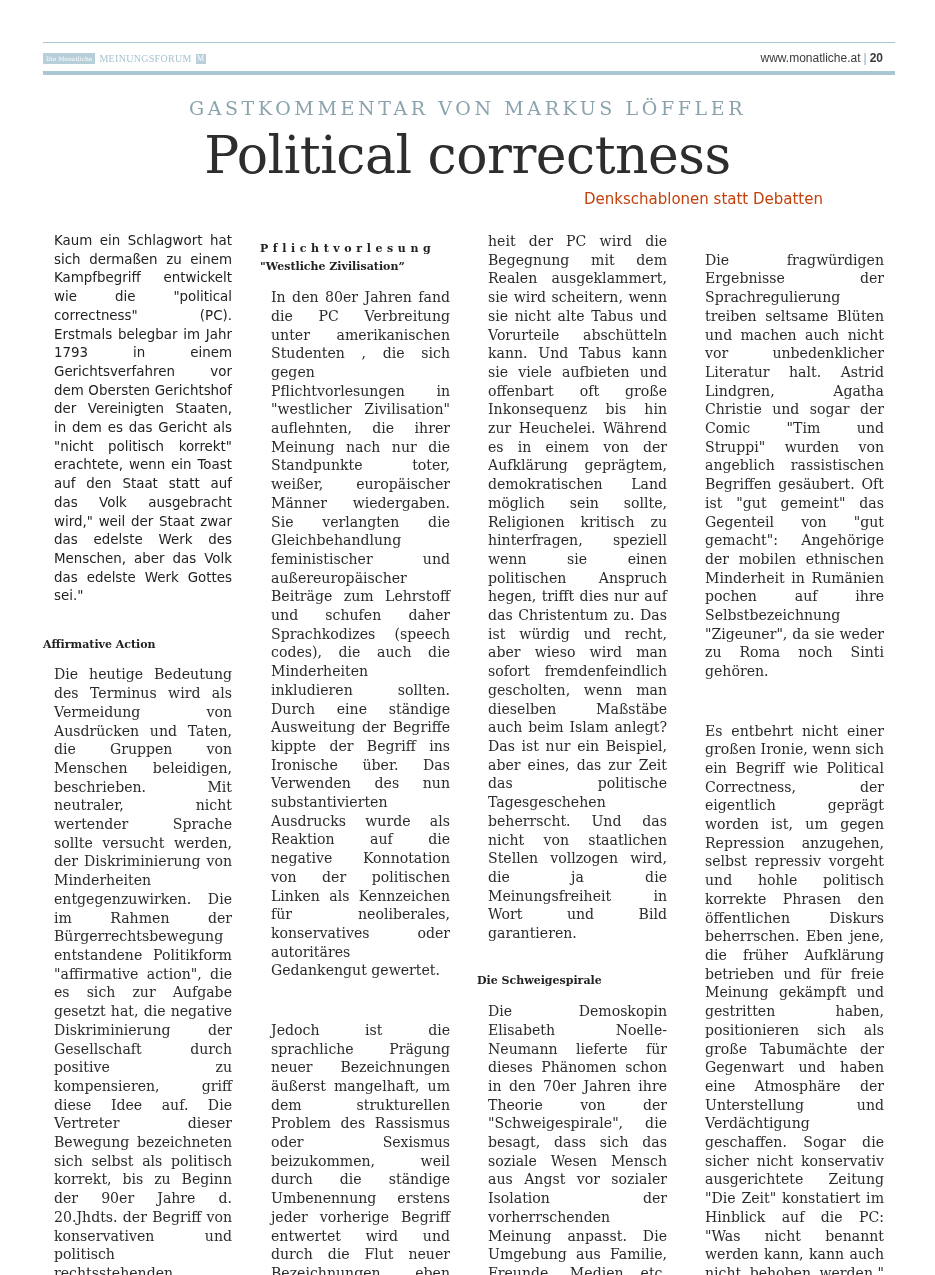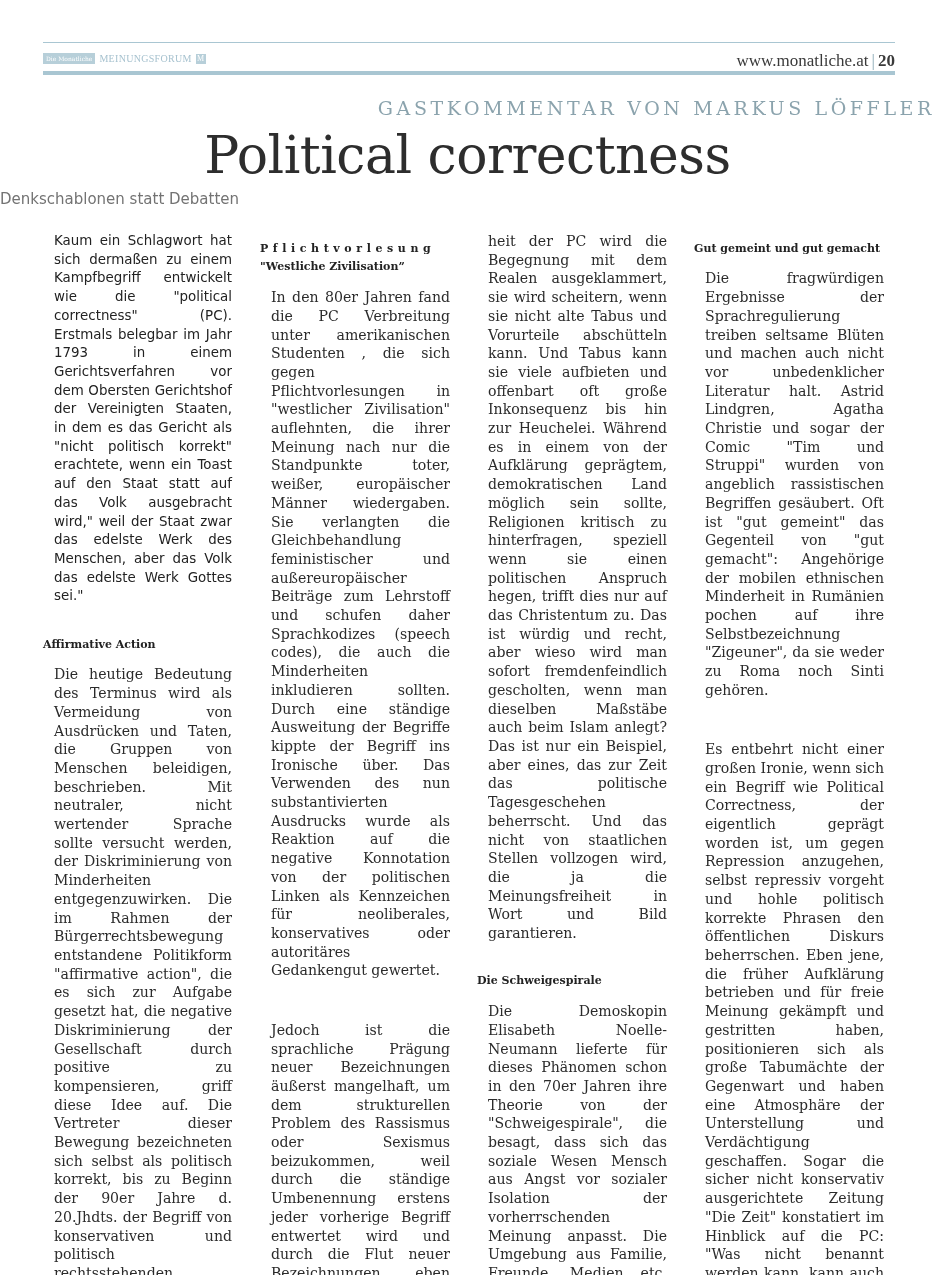--- a/index.html
+++ b/index.html
@@ -3,27 +3,27 @@
 <meta charset="utf-8">
 <style>
   html, body { margin: 0; padding: 0; background: #ffffff; }
   body { width: 935px; height: 1275px; position: relative; overflow: hidden; color: #2a2a2a; }
   .topline { position: absolute; left: 43px; top: 42px; width: 852px; height: 1px; background: #a9c6d2; }
   .header { position: absolute; left: 43px; top: 51px; width: 852px; height: 16px; }
   .brand { position: absolute; left: 0; top: 2px; display: flex; align-items: center; gap: 4px; }
   .brand-box { background: #b7cfd9; color: #fff; font-family: "DejaVu Serif", serif; font-size: 6px; padding: 1px 3px; line-height: 9px; }
   .brand-text { font-family: "Liberation Serif", serif; font-size: 10px; color: #a7c2cf; letter-spacing: 0.3px; }
   .brand-m { background: #b7cfd9; color: #fff; font-family: "Liberation Serif", serif; font-size: 8px; width: 10px; height: 10px; line-height: 10px; text-align: center; }
-  .site { position: absolute; right: 0; top: 0; font-family: Liberation Serif, serif; font-size: 17px; color: #3a3a3a; }
+  .site { position: absolute; right: 12px; top: 0; font-family: Liberation Sans, sans-serif; font-size: 12px; color: #3a3a3a; }
   .site .sep { color: #8aa9b6; margin: 0 3px; }
   .site .pnum { font-weight: bold; }
   .headbar { position: absolute; left: 43px; top: 71px; width: 852px; height: 4px; background: #a9c6d2; }
-  .kicker { position: absolute; left: 0; width: 935px; top: 97px; text-align: right; font-family: "DejaVu Serif", serif; font-size: 19px; letter-spacing: 3.6px; color: #8ba3ad; font-weight: normal; }
+  .kicker { position: absolute; left: 0; width: 935px; top: 97px; text-align: center; font-family: "DejaVu Serif", serif; font-size: 19px; letter-spacing: 3.6px; color: #8ba3ad; font-weight: normal; }
   .title { position: absolute; left: 0; width: 935px; top: 122px; text-align: center; font-family: "DejaVu Serif", serif; font-size: 52px; color: #2d2d2d; font-weight: normal; letter-spacing: -0.5px; line-height: 66px; }
-  .subtitle { position: absolute; left: 0; width: 823px; top: 190px; text-align: left; font-family: "DejaVu Sans", sans-serif; font-size: 15px; color: #737373; }
+  .subtitle { position: absolute; left: 0; width: 823px; top: 190px; text-align: right; font-family: "DejaVu Sans", sans-serif; font-size: 15px; color: #c2410c; }
   .col { position: absolute; top: 221px; width: 200px; font-family: "DejaVu Serif", serif; font-size: 14.1px; line-height: 18.7px; text-align: justify; hyphens: manual; color: #2b2b2b; }
   .c1 { left: 43px; width: 200px; }
   .c2 { left: 260px; width: 201px; }
   .c3 { left: 477px; width: 201px; }
   .c4 { left: 694px; width: 201px; }
   .intro { font-family: "DejaVu Sans", sans-serif; font-size: 13.4px; line-height: 18.7px; color: #222; }
   .col p { margin: 11px; }
   .col h3 { margin: 0; font-family: "DejaVu Serif", serif; font-weight: bold; font-size: 11px; line-height: 18.7px; color: #222; text-align: left; }
   .spaced { letter-spacing: 4.6px; }
   .gap { height: 18.7px; }
@@ -66,17 +66,16 @@
 
 <div class="col c3">
   <p>heit der PC wird die Begegnung mit dem Realen ausgeklammert, sie wird scheitern, wenn sie nicht alte Tabus und Vorurteile abschütteln kann. Und Tabus kann sie viele aufbieten und offenbart oft große Inkonsequenz bis hin zur Heuchelei. Während es in einem von der Aufklärung geprägtem, demokratischen Land möglich sein sollte, Religionen kritisch zu hinterfragen, speziell wenn sie einen politischen Anspruch hegen, trifft dies nur auf das Christentum zu. Das ist würdig und recht, aber wieso wird man sofort fremdenfeindlich gescholten, wenn man dieselben Maßstäbe auch beim Islam anlegt? Das ist nur ein Beispiel, aber eines, das zur Zeit das politische Tagesgeschehen beherrscht. Und das nicht von staatlichen Stellen vollzogen wird, die ja die Meinungsfreiheit in Wort und Bild garantieren.</p>
   <div class="gap"></div>
   <h3>Die Schweigespirale</h3>
   <p>Die Demoskopin Elisabeth Noelle-Neumann lieferte für dieses Phänomen schon in den 70er Jahren ihre Theorie von der "Schweigespirale", die besagt, dass sich das soziale Wesen Mensch aus Angst vor sozialer Isolation der vorherrschenden Meinung anpasst. Die Umgebung aus Familie, Freunde, Medien etc. bestimmt diese Meinung, ob richtig oder falsch ist unerheblich. Moralisch gut oder schlecht ist das bestimmende Kriterium und damit versiegt jede Diskussion. Der deutsche Philosoph Peter Sloterdijk ortet ein durch Political Correctness und</p>
 </div>
 
 <div class="col c4">
   <div class="gap"></div>
-  <h3>Gut gemeint und gut gemacht</h3>
   <p>Die fragwürdigen Ergebnisse der Sprachregulierung treiben seltsame Blüten und machen auch nicht vor unbedenklicher Literatur halt. Astrid Lindgren, Agatha Christie und sogar der Comic "Tim und Struppi" wurden von angeblich rassistischen Begriffen gesäubert. Oft ist "gut gemeint" das Gegenteil von "gut gemacht": Angehörige der mobilen ethnischen Minderheit in Rumänien pochen auf ihre Selbstbezeichnung "Zigeuner", da sie weder zu Roma noch Sinti gehören.</p>
   <div class="gap"></div>
   <p><span>Es entbehrt nicht einer großen Ironie, wenn sich ein Begriff wie Political Correctness, der eigentlich geprägt worden ist, um gegen Repression anzugehen, selbst repressiv vorgeht und hohle politisch korrekte Phrasen den öffentlichen Diskurs beherrschen. Eben jene, die früher Aufklärung betrieben und für freie Meinung gekämpft und gestritten haben, positionieren sich als große Tabumächte der Gegenwart und haben eine Atmosphäre der Unterstellung und Verdächtigung geschaffen. Sogar die sicher nicht konservativ ausgerichtete Zeitung "Die Zeit" konstatiert im Hinblick auf die PC: "Was nicht benannt werden kann, kann auch nicht behoben werden." Erfrischend inkorrekt!.</span></p>
 </div>
 
 </body></html>

